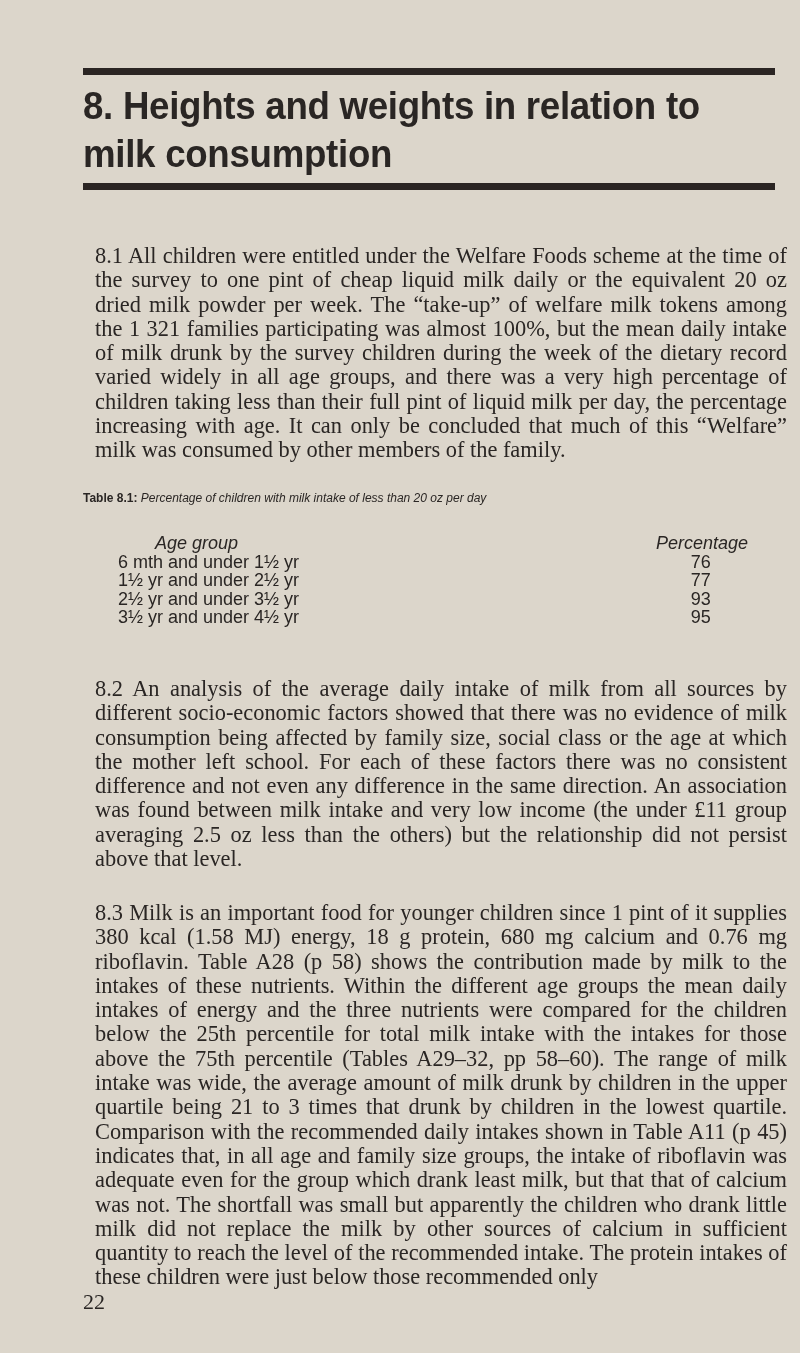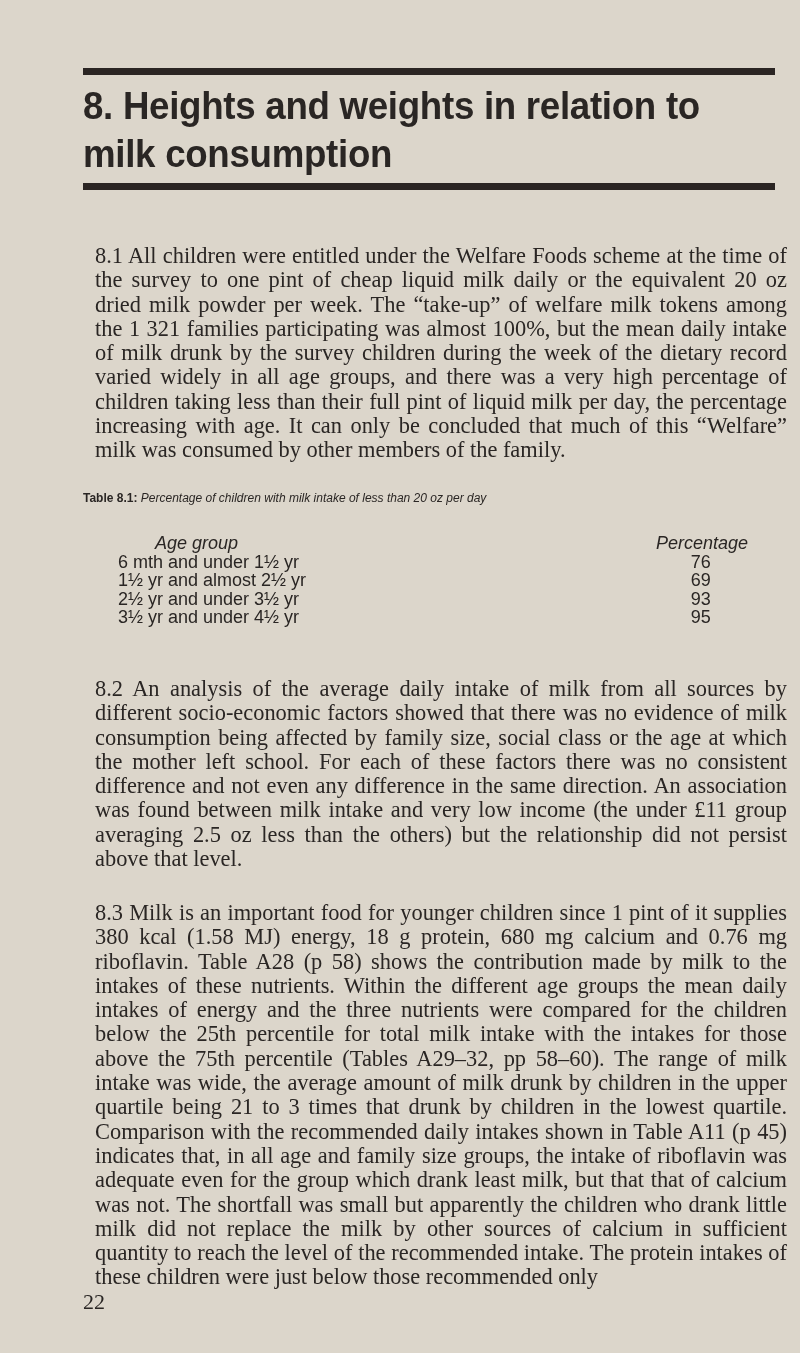--- a/index.html
+++ b/index.html
@@ -69,22 +69,22 @@
 <div class="table">
   <div class="trow thead">
     <span class="c-age">Age group</span>
     <span class="c-pct">Percentage</span>
   </div>
   <div class="trow">
     <span class="c-age">6 mth and under 1½ yr</span>
     <span class="c-pct">76</span>
   </div>
   <div class="trow">
-    <span class="c-age">1½ yr and almost 2½ yr</span>
-    <span class="c-pct">69</span>
+    <span class="c-age">1½ yr and under 2½ yr</span>
+    <span class="c-pct">77</span>
   </div>
   <div class="trow">
     <span class="c-age">2½ yr and under 3½ yr</span>
     <span class="c-pct">93</span>
   </div>
   <div class="trow">
     <span class="c-age">3½ yr and under 4½ yr</span>
     <span class="c-pct">95</span>
   </div>
 </div>

